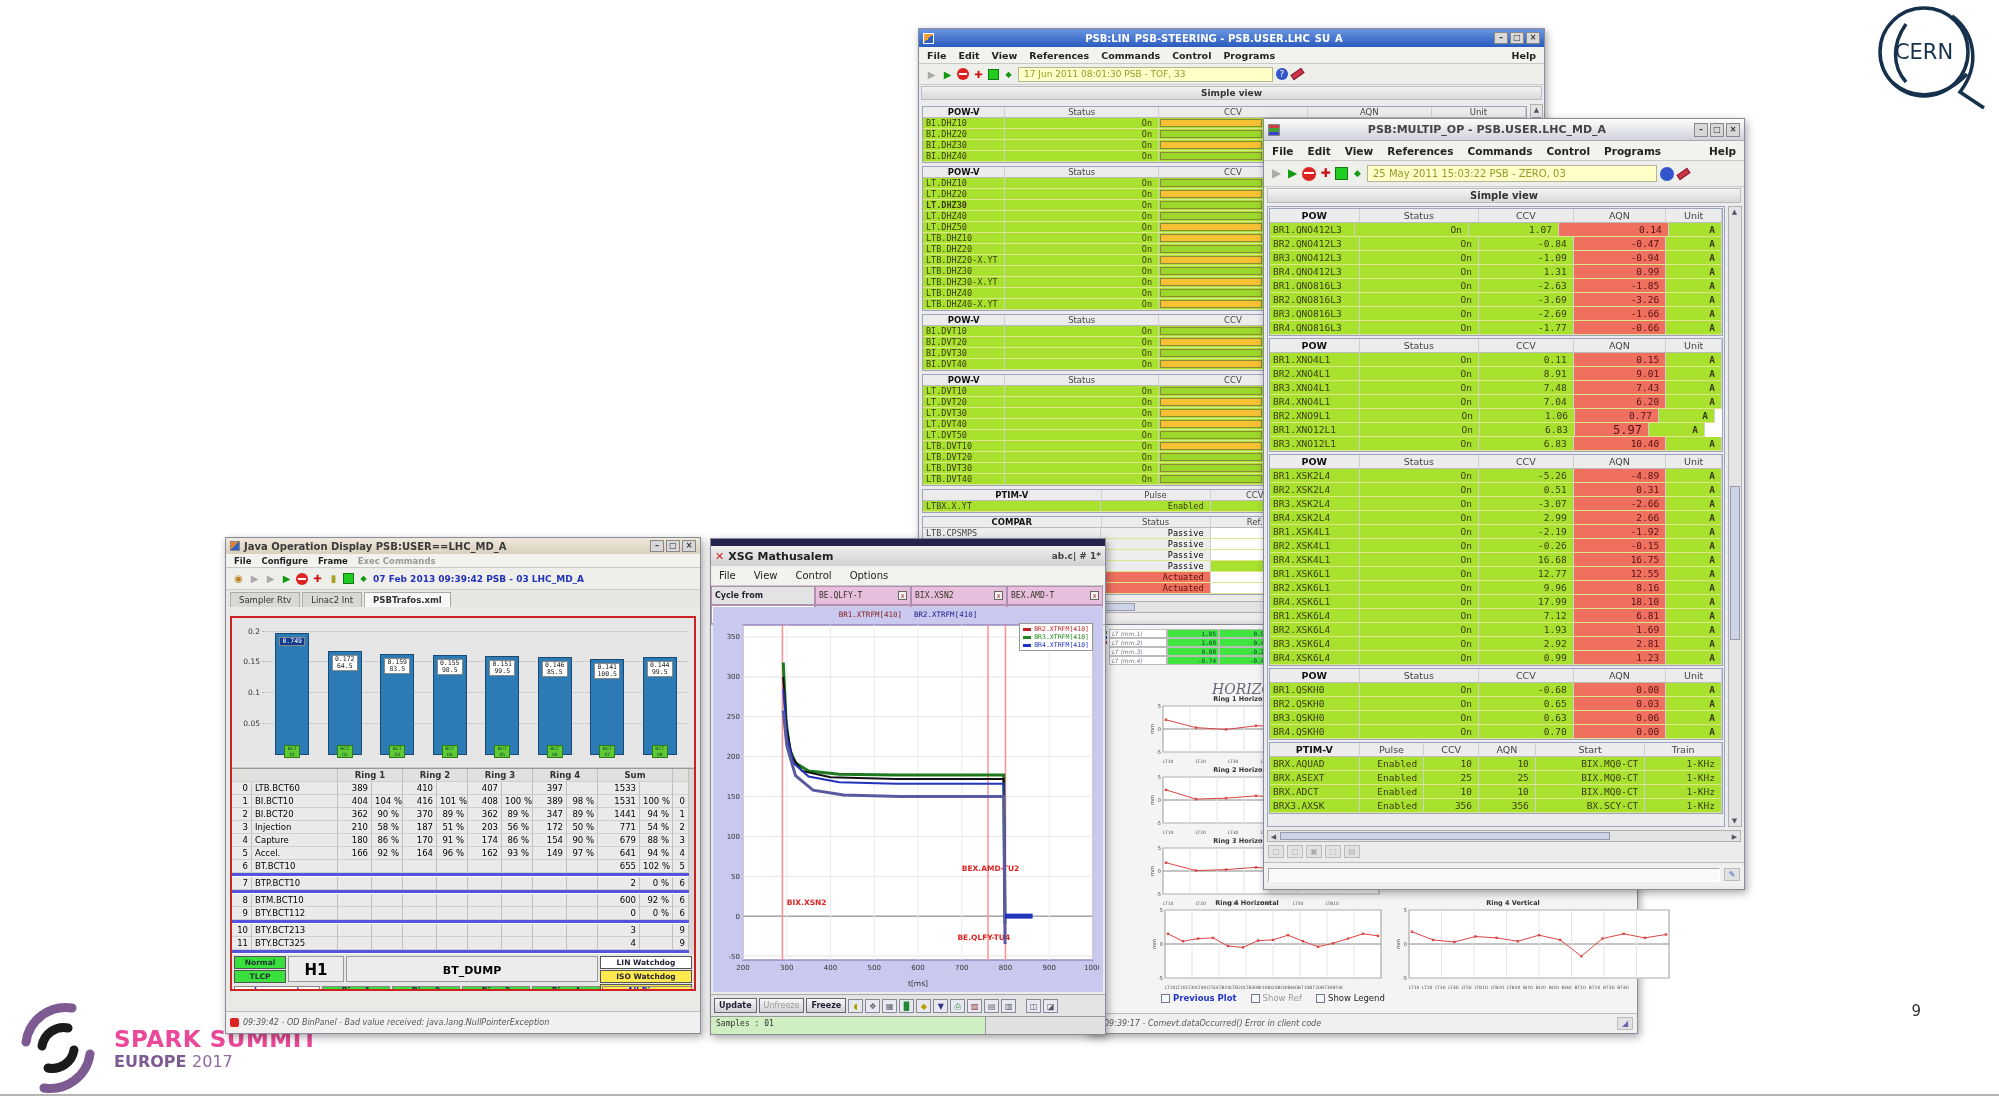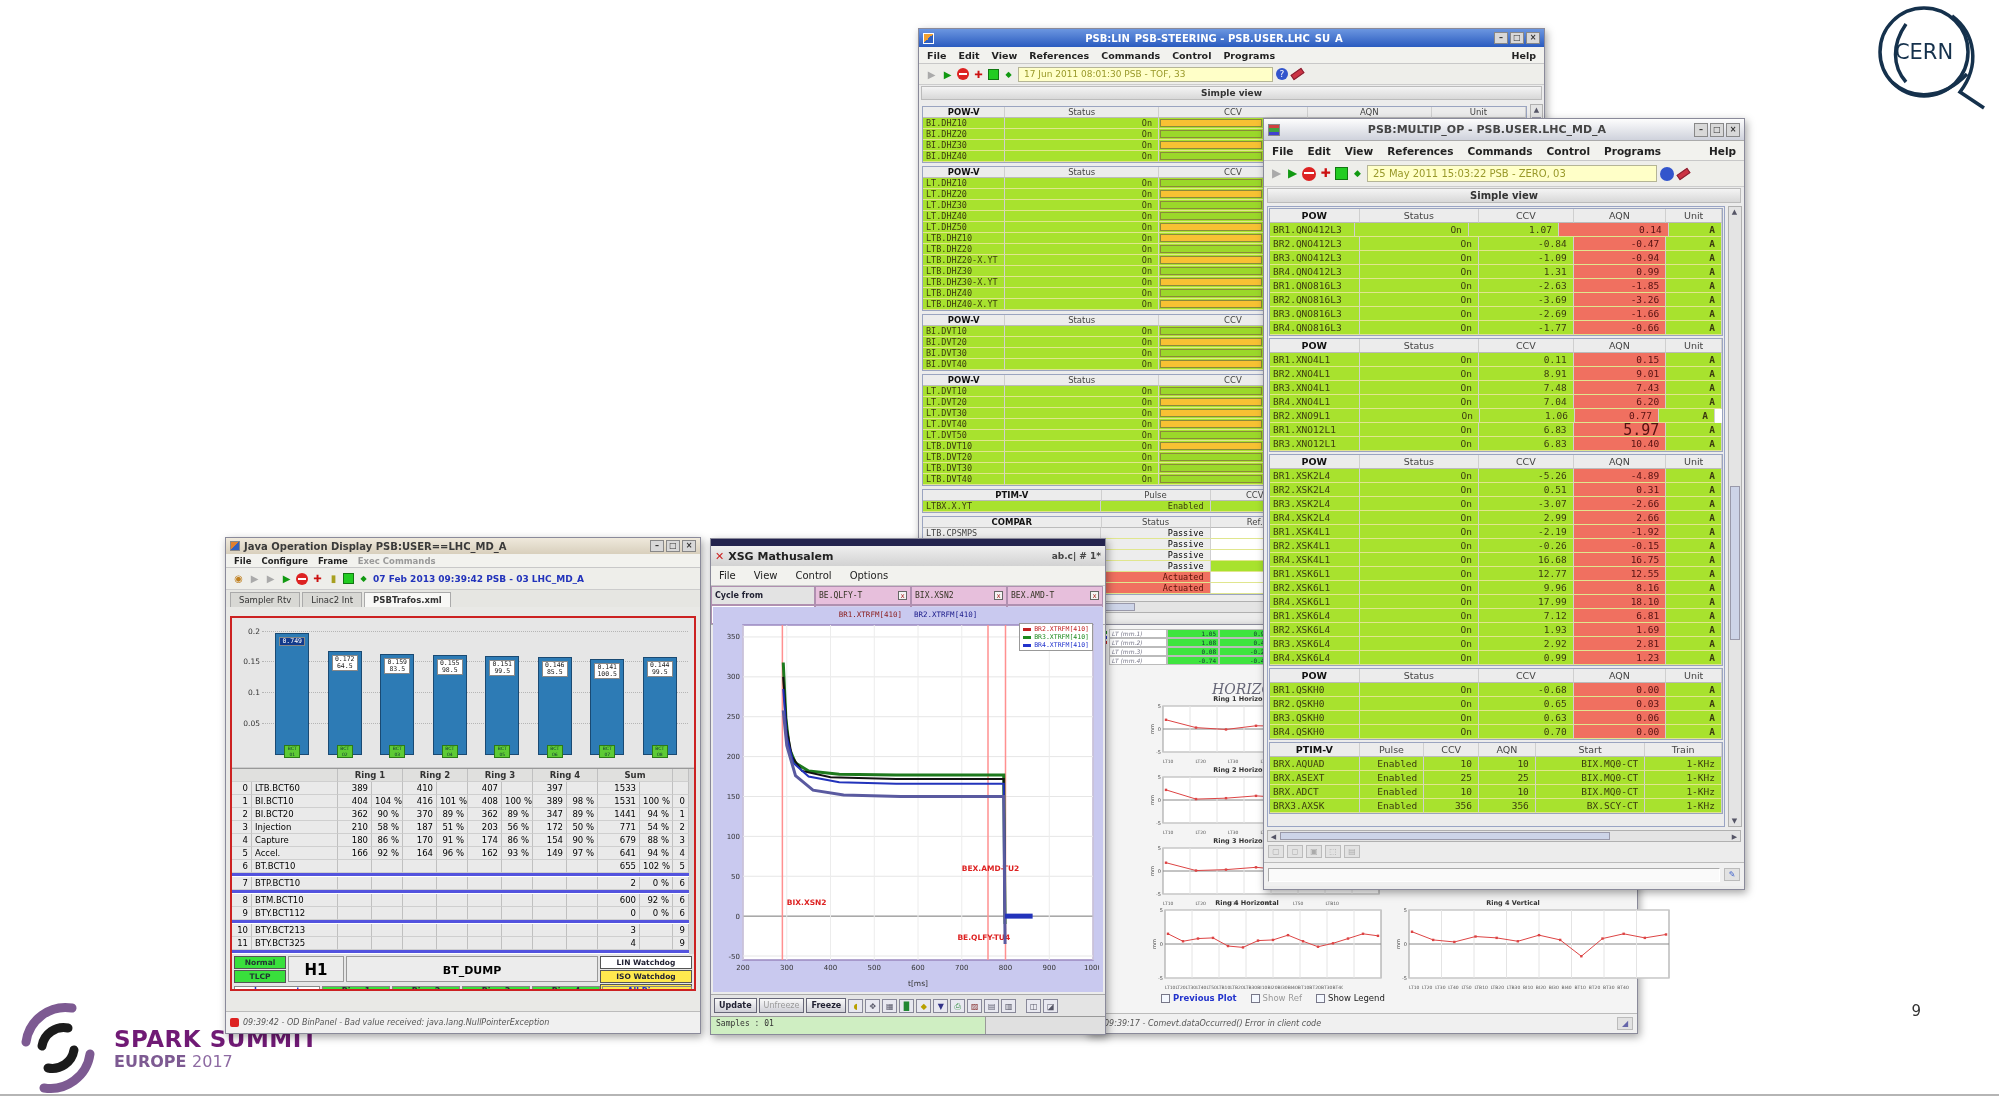--- a/index.html
+++ b/index.html
@@ -112,21 +112,21 @@
   .rplot { position:absolute;padding-left:40px; }
   .rplot .cap { text-align:center; font-size:6.5px; color:#333; font-weight:bold; white-space:nowrap; overflow:hidden; }
   .rxlabels { display:flex; justify-content:space-between; font-size:4.5px; color:#555; padding:0 2px 0 14px; white-space:nowrap; overflow:hidden; }
   .chkrow { position:absolute; display:flex; gap:14px; align-items:center; }
   .chk { display:flex; gap:3px; align-items:center; font-size:8.5px; }
   .chkbox { width:9px; height:9px; border:1px solid #778; background:#f4f8ff; }
   .chk.blue { color:#2233cc; font-weight:bold;margin-left:16px; } .chk.gray { color:#999; } .chk.dark { color:#222; }
 
   
   .spark { position:absolute; left:12px; top:1002px; display:flex; align-items:center; gap:10px; }
-  .spark-text .l1 { font-size:23px; font-weight:bold; letter-spacing:.5px; color:#701a75; }
+  .spark-text .l1 { font-size:23px; font-weight:bold; letter-spacing:.5px; color:#ec4899; }
   .spark-text .l2 { font-size:16px; font-weight:bold; color:#7d5a92; }
   .spark-text .l2 .yr { font-weight:normal; color:#8d6aa2; }
   .pagenum { position:absolute; right:78px; top:1002px; font-size:15px; color:#333; }
   .divider { position:absolute; left:0; right:0; top:1094px; height:2px; background:#b5b5b5; }
 </style>
 </head>
 <body>
 
 <div class="slide">
 
@@ -243,21 +243,21 @@
             <div class="pcell grn nm" style="width: 83px; height: 11px; font-size: 8.5px;">LT.DHZ20</div>
             <div class="pcell grn rnum" style="width: 155px; height: 11px; font-size: 8.5px;">On</div>
             <div class="pcell grn ccv-wrap" style="width: 150px; height: 11px;">
               <div class="ccvf orange"></div>
               <div class="ccvv" style="font-size: 8.5px;"></div>
             </div>
             <div class="pcell grn rnum" style="width: 125px; height: 11px; font-size: 8.5px;"></div>
             <div class="pcell grn rnum" style="width: 95px; height: 11px; font-size: 8.5px; font-weight: bold;"></div>
           </div>
           <div class="prow">
-            <div class="pcell grn nm" style="width: 83px; height: 11px; font-size: 8.5px;">LT.DHZ30</div>
+            <div class="pcell grn nm" style="width: 83px; height: 11px; font-size: 8.5px; font-weight: bold;">LT.DHZ30</div>
             <div class="pcell grn rnum" style="width: 155px; height: 11px; font-size: 8.5px;">On</div>
             <div class="pcell grn ccv-wrap" style="width: 150px; height: 11px;">
               <div class="ccvf green"></div>
               <div class="ccvv" style="font-size: 8.5px;"></div>
             </div>
             <div class="pcell grn rnum" style="width: 125px; height: 11px; font-size: 8.5px;"></div>
             <div class="pcell grn rnum" style="width: 95px; height: 11px; font-size: 8.5px; font-weight: bold;"></div>
           </div>
           <div class="prow">
             <div class="pcell grn nm" style="width: 83px; height: 11px; font-size: 8.5px;">LT.DHZ40</div>
@@ -1451,21 +1451,21 @@
             <div class="pcell grn nm" style="width: 90px; height: 14px; font-size: 9.5px;">BR2.XNO9L1</div>
             <div class="pcell grn rnum" style="width: 120px; height: 14px; font-size: 9.5px;">On</div>
             <div class="pcell grn rnum" style="width: 95px; height: 14px; font-size: 9.5px;">1.06</div>
             <div class="pcell rnum alarmbg" style="width: 84px; height: 14px; font-size: 9.5px;">0.77</div>
             <div class="pcell grn rnum" style="width: 56px; height: 14px; font-size: 9.5px; font-weight: bold;">A</div>
           </div>
           <div class="prow">
             <div class="pcell grn nm" style="width: 90px; height: 14px; font-size: 9.5px;">BR1.XNO12L1</div>
             <div class="pcell grn rnum" style="width: 120px; height: 14px; font-size: 9.5px;">On</div>
             <div class="pcell grn rnum" style="width: 95px; height: 14px; font-size: 9.5px;">6.83</div>
-            <div class="pcell rnum alarmbg" style="width: 93px; height: 14px; font-size: 15px; padding-left: 20px;">5.97</div>
+            <div class="pcell rnum alarmbg" style="width: 74px; height: 14px; font-size: 12px; padding-left: 20px;">5.97</div>
             <div class="pcell grn rnum" style="width: 56px; height: 14px; font-size: 9.5px; font-weight: bold;">A</div>
           </div>
           <div class="prow">
             <div class="pcell grn nm" style="width: 90px; height: 14px; font-size: 9.5px;">BR3.XNO12L1</div>
             <div class="pcell grn rnum" style="width: 120px; height: 14px; font-size: 9.5px;">On</div>
             <div class="pcell grn rnum" style="width: 95px; height: 14px; font-size: 9.5px;">6.83</div>
             <div class="pcell rnum alarmbg" style="width: 93px; height: 14px; font-size: 9.5px;">10.40</div>
             <div class="pcell grn rnum" style="width: 56px; height: 14px; font-size: 9.5px; font-weight: bold;">A</div>
           </div>
         </div>

